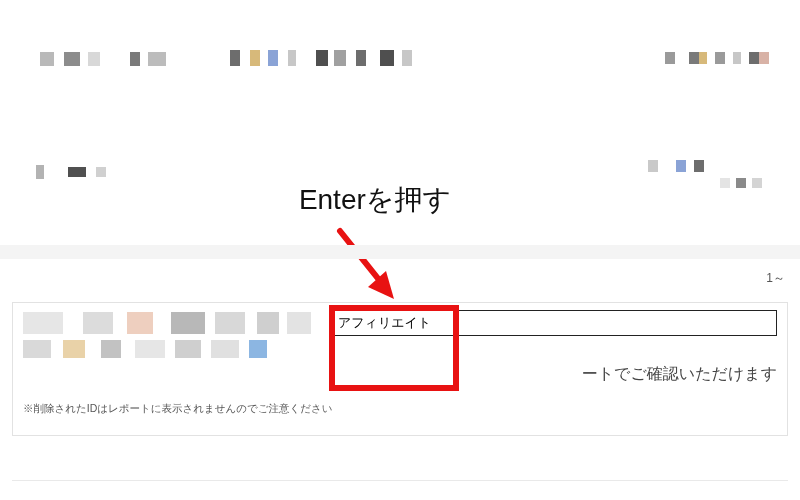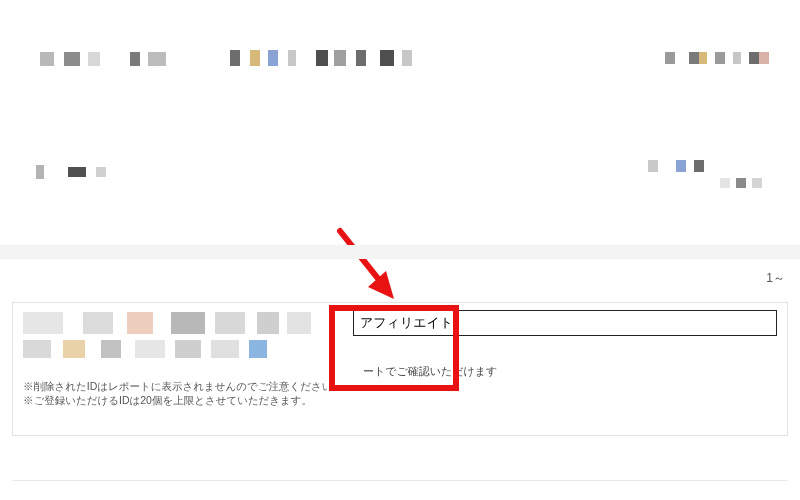--- a/index.html
+++ b/index.html
@@ -74,21 +74,21 @@
     color: #fff;
     font-size: 8px;
     left: 2px; top: 6px;
     font-family: monospace;
     letter-spacing: -1px;
   }
 
   .panel-row1 {
     display: flex;
     align-items: center;
-    gap: 30px;
+    gap: 8px;
     height: 30px;
   }
   .panel-row2 {
     display: flex;
     align-items: center;
     gap: 18px;
     height: 24px;
   }
   .blurA { width: 300px; height: 22px; display:flex; }
   .blurB { width: 300px; height: 20px; display:flex; }
@@ -97,28 +97,29 @@
     flex: 1;
     height: 26px;
     border: 1px solid #222;
     font-size: 13px;
     padding: 2px 6px;
     outline: none;
     background: #fff;
   }
 
   .subhint {
-    font-size: 11px;
+    font-size: 16px;
     color: #444;
     margin-left: 340px;
     margin-top: 2px;
+    text-align: right;
   }
 
   .notes {
-    margin-top: 0;
+    margin-top: 16px;
     font-size: 10.5px;
     color: #555;
     line-height: 1.35;
   }
 
   
   .redbox {
     position: absolute;
     left: 329px; top: 305px;
     width: 130px; height: 86px;
@@ -199,20 +200,21 @@
   <div class="pix" style="left:720px; top:178px;">
     <span style="width:10px;height:10px;background:#e4e4e4"></span>
     <span style="width:6px;height:10px;background:#fff"></span>
     <span style="width:10px;height:10px;background:#8a8a8a"></span>
     <span style="width:6px;height:10px;background:#fff"></span>
     <span style="width:10px;height:10px;background:#d4d4d4"></span>
   </div>
 
   <div class="annotation-text">
     <br>
+    <span>Enterを押す</span>
   </div>
 
   <svg class="arrow" viewBox="0 0 80 90">
     <defs></defs>
     <line x1="10" y1="6" x2="58" y2="66" stroke="#e81212" stroke-width="6" stroke-linecap="round"></line>
     <polygon points="64,74 38,62 56,46" fill="#e81212"></polygon>
   </svg>
 
   <div class="greyband"></div>
 
@@ -253,20 +255,19 @@
         <span style="width:10px;height:18px;background:#fff"></span>
         <span style="width:28px;height:18px;background:#e0e0e0"></span>
         <span style="width:10px;height:18px;background:#fff"></span>
         <span style="width:18px;height:18px;background:#8cb6e2"></span>
       </div>
     </div>
     <div class="subhint">ートでご確認いただけます</div>
 
     <div class="notes">
       <div>※削除されたIDはレポートに表示されませんのでご注意ください</div>
-      <div>※ご登録いただけるIDは20個を上限とさせていただきます。</div>
     </div>
   </div>
 
   <div class="redbox"></div>
 
   <div class="bottom-bar"></div>
 </div>
 
 </body></html>

